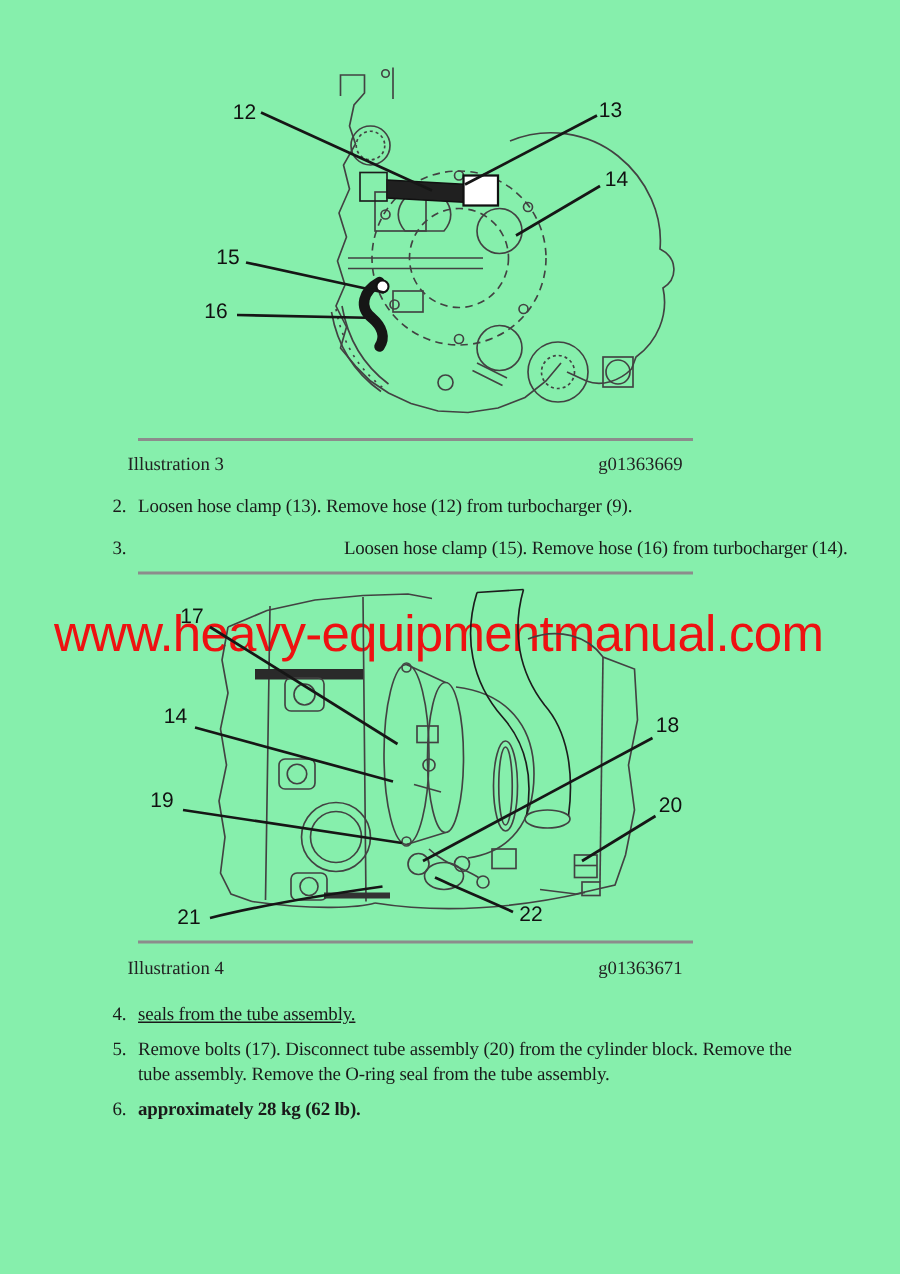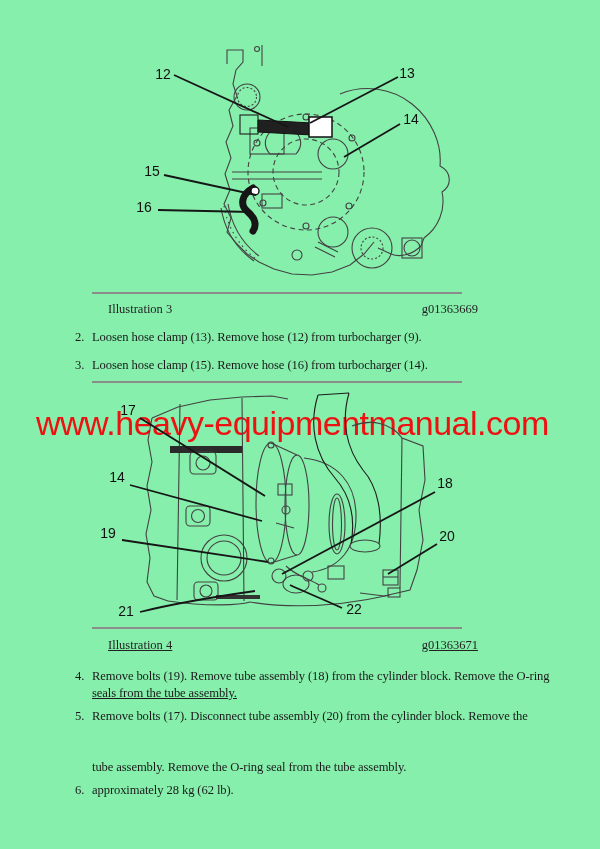--- a/index.html
+++ b/index.html
@@ -1,33 +1,33 @@
 <!DOCTYPE html>
 <html><head>
 <meta charset="utf-8">
 <style>
   html,body{margin:0;padding:0;background:#e8e8e8;}
   .page{position:relative;width:600px;height:849px;background:#86efac;margin:0 auto;
         font-family:"Liberation Serif", serif;color:#1a1a1a;overflow:hidden;}
   svg text{font-family:"Liberation Sans", sans-serif;font-size:14px;fill:#111;}
   .rule{position:absolute;left:92px;width:370px;height:2px;background:#8c8c8c;}
-  .caption{position:absolute;left:108px;width:370px;display:flex;justify-content:space-between;
+  .caption{position:absolute;left:85px;width:370px;display:flex;justify-content:space-between;
            font-size:12.5px;color:#222;}
   .steps{position:absolute;left:75px;width:490px;font-size:12.6px;line-height:17px;letter-spacing:-0.1px;}
   .step{display:grid;grid-template-columns:17px 1fr;}
   #stepsA .step{margin-bottom:11px;}
   #stepsB .step{margin-bottom:6px;}
   .ln{white-space:nowrap;}
   .watermark{position:absolute;left:36px;top:403px;z-index:1;
              font-family:"Liberation Sans", sans-serif;font-size:34px;line-height:40px;
              letter-spacing:-0.5px;white-space:nowrap;}
   #fig1{position:absolute;left:90px;top:42px;}
   #fig2{position:absolute;left:90px;top:388px;z-index:2;}
   #rule1{top:292px;} #rule2{top:381px;} #rule3{top:627px;}
-  #cap1{top:302px;} #cap2{top:638px;text-decoration:underline;}
+  #cap1{top:302px;} #cap2{top:638px;}
   #stepsA{top:329px;} #stepsB{top:668px;}
   .dw{stroke:#424242;stroke-width:1.1;fill:none;}
   .dk{stroke:#1c1c1c;}
   .leader{stroke:#161616;stroke-width:1.8;fill:none;}
 </style>
 </head>
 <body>
 
 <div class="page">
 
@@ -92,21 +92,21 @@
   <div class="steps" id="stepsA">
     <div class="step">
       <span class="num">2.</span>
       <span class="txt">
           <span class="ln" style="display: block;">Loosen hose clamp (13). Remove hose (12) from turbocharger (9).</span>
         </span>
     </div>
     <div class="step">
       <span class="num">3.</span>
       <span class="txt">
-          <span class="ln" style="display: block;">Loosen hose clamp (15). Remove hose (16) from turbocharger (14).</span>
+          <span class="ln" style="display: block; text-align: right;">Loosen hose clamp (15). Remove hose (16) from turbocharger (14).</span>
         </span>
     </div>
   </div>
 
   <div class="rule" id="rule2"></div>
 
   <div class="watermark" style="color: rgb(238, 17, 17);">www.heavy-equipmentmanual.com</div>
 
   <svg id="fig2" width="380" height="240" viewBox="0 0 380 240">
     <g>
@@ -181,32 +181,31 @@
   <div class="rule" id="rule3"></div>
   <div class="caption" id="cap2">
     <span>Illustration 4</span>
     <span>g01363671</span>
   </div>
 
   <div class="steps" id="stepsB">
     <div class="step">
       <span class="num">4.</span>
       <span class="txt">
-        <span class="ln" style="display: block;">Remove bolts (19). Remove tube assembly (18) from the cylinder block. Remove the O-ring</span>
         <span class="ln" style="display: block; text-decoration: underline;">seals from the tube assembly.</span>
       </span>
     </div>
     <div class="step">
       <span class="num">5.</span>
       <span class="txt">
         <span class="ln" style="display: block;">Remove bolts (17). Disconnect tube assembly (20) from the cylinder block. Remove the</span>
-        <span class="ln" style="display: block; margin-top: 34px;">tube assembly. Remove the O-ring seal from the tube assembly.</span>
+        <span class="ln" style="display: block;">tube assembly. Remove the O-ring seal from the tube assembly.</span>
       </span>
     </div>
     <div class="step">
       <span class="num">6.</span>
       <span class="txt">
-        <span class="ln" style="display: block;">approximately 28 kg (62 lb).</span>
+        <span class="ln" style="display: block; font-weight: bold;">approximately 28 kg (62 lb).</span>
       </span>
     </div>
   </div>
 
 </div>
 
 </body></html>

